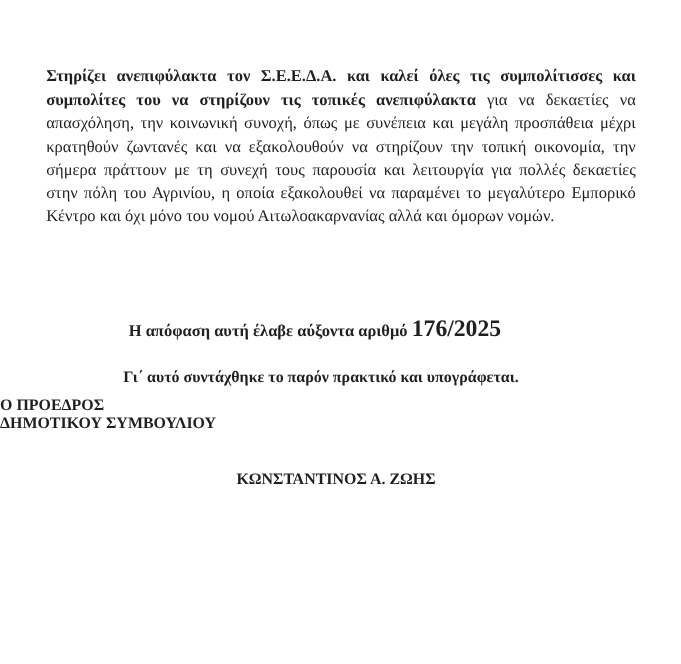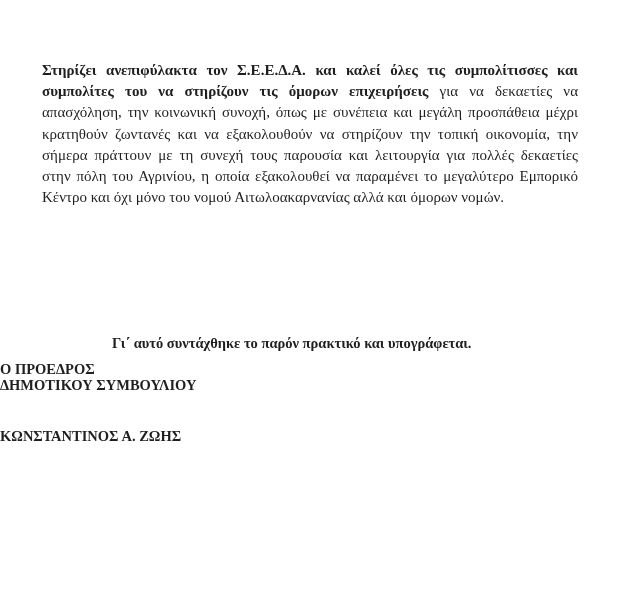--- a/index.html
+++ b/index.html
@@ -68,41 +68,42 @@
     text-align: left;
     font-weight: bold;
     font-size: 14.5px;
     line-height: 15.9px;
   }
   .sig-name {
     position: absolute;
     left: 0;
     top: 428px;
     width: 611px;
-    text-align: left;
+    text-align: center;
     font-weight: bold;
     font-size: 14.5px;
     line-height: 17px;
   }
 </style>
 </head>
 <body>
 
 <div class="page">
 
   <div class="para">
     <div class="ln"><span class="b">Στηρίζει ανεπιφύλακτα τον Σ.Ε.Ε.Δ.Α. και καλεί όλες τις συμπολίτισσες και</span><span></span></div>
-    <div class="ln"><span class="b">συμπολίτες του να στηρίζουν τις όμορων επιχειρήσεις</span><span> για να δεκαετίες να</span></div>
+    <div class="ln"><span class="b">συμπολίτες του να στηρίζουν τις τοπικές ανεπιφύλακτα</span><span> για να δεκαετίες να</span></div>
     <div class="ln"><span class="b"></span><span>απασχόληση, την κοινωνική συνοχή, όπως με συνέπεια και μεγάλη προσπάθεια μέχρι</span></div>
     <div class="ln"><span class="b"></span><span>κρατηθούν ζωντανές και να εξακολουθούν να στηρίζουν την τοπική οικονομία, την</span></div>
     <div class="ln"><span class="b"></span><span>σήμερα πράττουν με τη συνεχή τους παρουσία και λειτουργία για πολλές δεκαετίες</span></div>
     <div class="ln"><span class="b"></span><span>στην πόλη του Αγρινίου, η οποία εξακολουθεί να παραμένει το μεγαλύτερο Εμπορικό</span></div>
     <div class="ln last"><span class="b"></span><span>Κέντρο και όχι μόνο του νομού Αιτωλοακαρνανίας αλλά και όμορων νομών.</span></div>
   </div>
 
+  <div class="decision-line1"><span>Η απόφαση αυτή έλαβε αύξοντα αριθμό</span> <span class="num">176/2025</span></div>
 
   <div class="decision-line2">Γι΄ αυτό συντάχθηκε το παρόν πρακτικό και υπογράφεται.</div>
 
   <div class="sig-title">
     <div>Ο ΠΡΟΕΔΡΟΣ</div>
     <div>ΔΗΜΟΤΙΚΟΥ ΣΥΜΒΟΥΛΙΟΥ</div>
   </div>
 
   <div class="sig-name">ΚΩΝΣΤΑΝΤΙΝΟΣ Α. ΖΩΗΣ</div>
 

